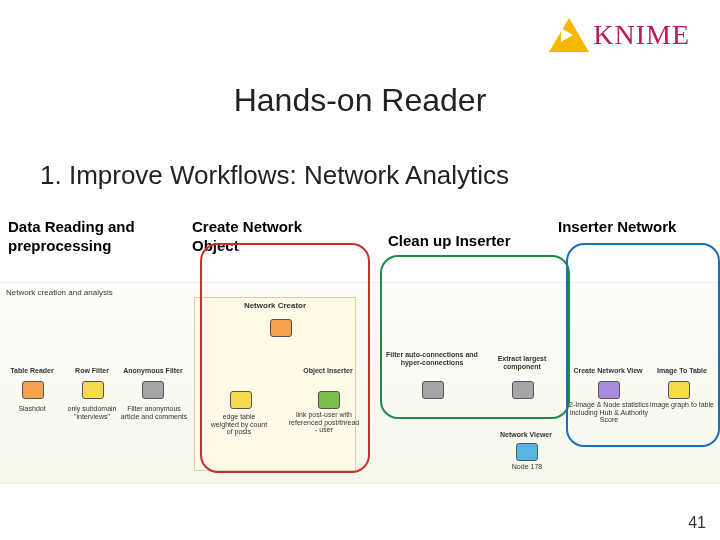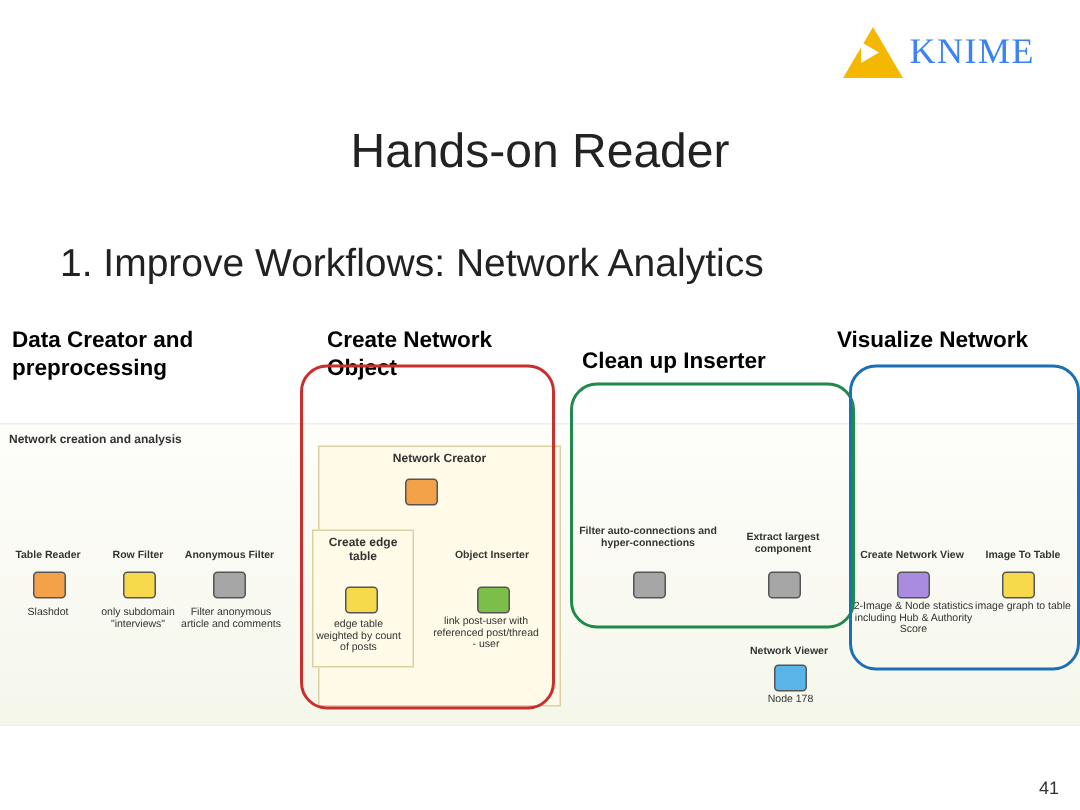--- a/index.html
+++ b/index.html
@@ -31,22 +31,22 @@
     content: "";
     position: absolute;
     top: 10px; left: -8px;
     width: 0; height: 0;
     border-top: 7px solid transparent;
     border-bottom: 7px solid transparent;
     border-left: 12px solid #fff;
   }
   .logo-text {
     font-family: Georgia, serif;
-    font-size: 24px;
-    color: #3b82f6;
+    font-size: 28px;
+    color: #be185d;
     letter-spacing: 1px;
   }
   .title {
     position: absolute;
     top: 82px;
     width: 100%;
     text-align: center;
     font-size: 32px;
     color: #222;
   }
@@ -113,52 +113,49 @@
   .bubble {
     position: absolute;
     border: 2px solid;
     border-radius: 18px;
     background: transparent;
   }
   .pagenum {
     position: absolute;
     bottom: 8px;
     right: 14px;
-    font-size: 12px;
+    font-size: 16px;
     color: #333;
   }
 </style>
 </head>
 <body>
 
 <div class="logo">
   <div class="logo-tri"></div>
   <div class="logo-text">KNIME</div>
 </div>
 
 <div class="title">Hands-on Reader</div>
 <div class="subtitle">1. Improve Workflows: Network Analytics</div>
 
 <div class="labels">
-  <div class="lab" style="left:8px;  top:0; width:160px">Data Creator and preprocessing</div>
-  <div class="lab" style="left:218px;top:0; width:140px">Create Network Object</div>
+  <div class="lab" style="left:8px;  top:0; width:160px">Data Reading and preprocessing</div>
+  <div class="lab" style="left:192px;top:0; width:140px">Create Network Object</div>
   <div class="lab" style="left:388px;top:14px;width:160px">Clean up Inserter</div>
-  <div class="lab" style="left:558px;top:0; width:160px">Visualize Network</div>
+  <div class="lab" style="left:558px;top:0; width:160px">Inserter Network</div>
 </div>
 
 <div class="workflow">
-  <div class="caption" style="left:6px;top:6px;font-weight:bold;font-size:8px;text-align:left">Network creation and analysis</div>
+  <div class="caption" style="left:6px;top:6px;font-weight:normal;font-size:8px;text-align:left">Network creation and analysis</div>
 
-  <div class="box" style="left:212px;top:14px;width:160px;height:172px">
+  <div class="box" style="left:194px;top:14px;width:160px;height:172px">
     <div class="hdr">Network Creator</div>
   </div>
 
-  <div class="box" style="left:208px;top:70px;width:66px;height:90px">
-    <div class="hdr">Create edge table</div>
-  </div>
 
   <div class="node" style="left:22px; top:98px;background:#f3a24a"></div>
   <div class="node" style="left:82px; top:98px;background:#f7d94c"></div>
   <div class="node" style="left:142px;top:98px;background:#a6a6a6"></div>
   <div class="node" style="left:230px;top:108px;background:#f7d94c"></div>
   <div class="node" style="left:270px;top:36px;background:#f3a24a"></div>
   <div class="node" style="left:318px;top:108px;background:#7bbf4a"></div>
   <div class="node" style="left:422px;top:98px;background:#a6a6a6"></div>
   <div class="node" style="left:512px;top:98px;background:#a6a6a6"></div>
   <div class="node" style="left:598px;top:98px;background:#a98be0"></div>

